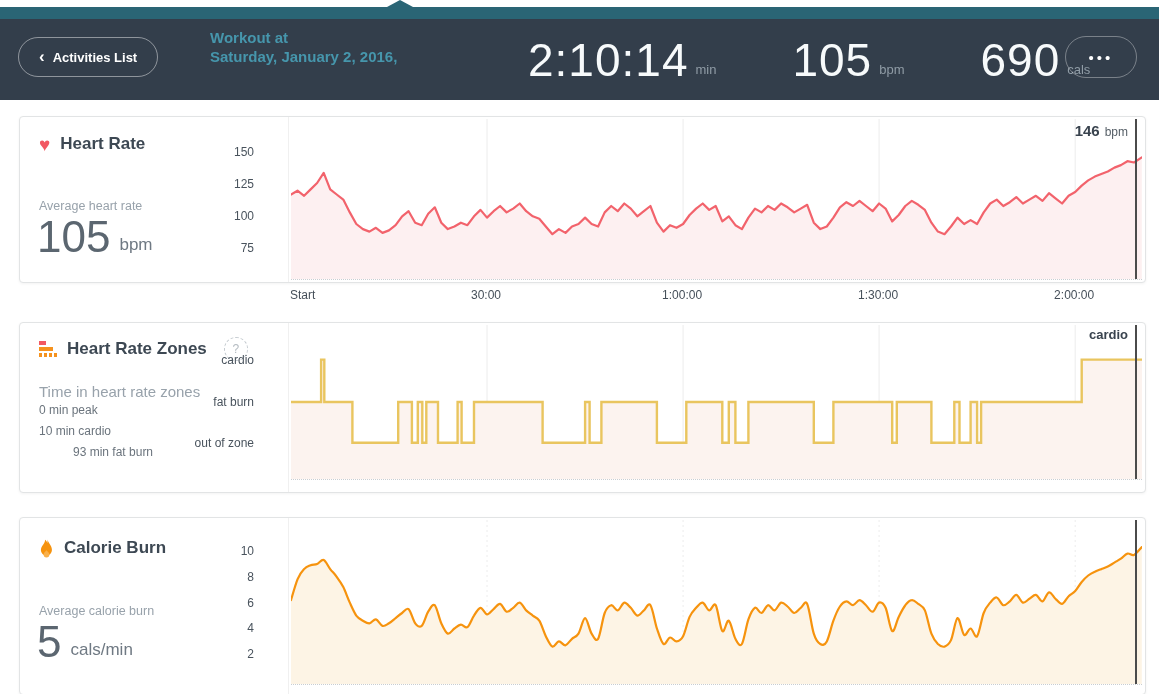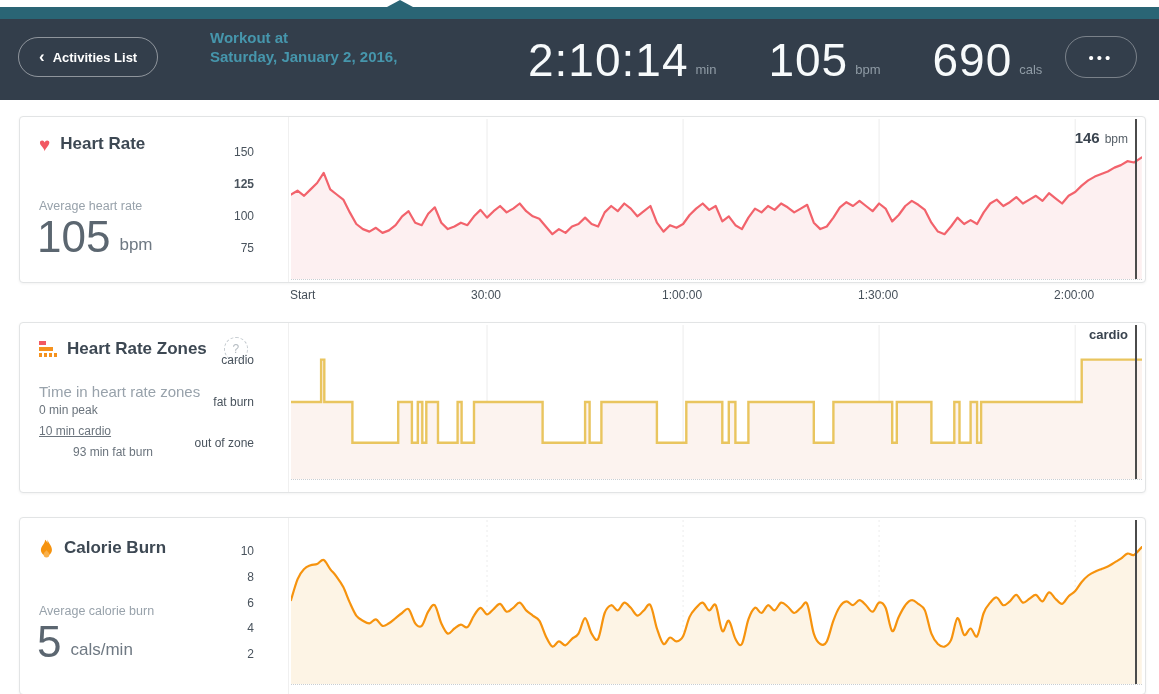--- a/index.html
+++ b/index.html
@@ -14,21 +14,21 @@
 
   
   .hdr{position:absolute;left:0;top:19px;width:100%;height:81px;background:#333e4b;}
   .back-btn{position:absolute;left:18px;top:18px;height:40px;padding:0 20px;border-radius:20px;
             background:transparent;border:1px solid rgba(255,255,255,.45);color:#fff;
             font-size:13px;font-weight:bold;display:flex;align-items:center;gap:8px;
             font-family:"Liberation Sans",sans-serif;cursor:pointer;}
   .back-chev{font-size:17px;line-height:1;margin-top:-2px;font-weight:bold;}
   .workout-title{position:absolute;left:210px;top:9px;width:240px;color:#4696ac;
                  font-size:15px;font-weight:bold;line-height:19px;}
-  .stats{position:absolute;left:528px;top:0;height:81px;display:flex;align-items:center;gap:52px;}
+  .stats{position:absolute;left:528px;top:0;height:81px;display:flex;align-items:center;gap:76px;}
   .stat{display:flex;align-items:flex-end;}
   .stat .v{font-size:46px;font-weight:100;color:#f7fafb;line-height:1;letter-spacing:1px;}
   .stat .u{font-size:13px;color:#909ca6;margin:0 0 6px 7px;}
   .more-btn{position:absolute;right:22px;top:17px;width:72px;height:42px;border-radius:21px;
             background:transparent;border:1px solid rgba(255,255,255,.35);color:#fff;
             font-size:15px;letter-spacing:3px;cursor:pointer;}
 
   
   .panel{position:absolute;left:19px;width:1125px;background:#fff;border:1px solid #e2e4e5;
          border-radius:4px;box-shadow:0 1px 3px rgba(0,0,0,.05);}
@@ -57,21 +57,21 @@
 
   .yticks{position:absolute;left:60px;top:0;bottom:0;width:191px;}
   .ytick{position:absolute;right:17px;transform:translateY(-50%);font-size:12px;color:#49535d;white-space:nowrap;}
 
   .chart-wrap{position:absolute;left:271px;width:851px;border-bottom:1px dotted #c9ced2;}
   #hr-chart{top:2px;height:160px;}
   #z-chart{top:2px;height:154px;}
   #cal-chart{top:2px;height:164px;}
   .chart-wrap svg{position:absolute;left:0;top:0;width:100%;height:100%;display:block;}
   .cursor{position:absolute;right:5px;top:0;bottom:0;width:2px;background:#4b4b4b;}
-  .peak{position:absolute;top:10px;right:14px;display:flex;align-items:baseline;gap:5px;}
+  .peak{position:absolute;top:3px;right:14px;display:flex;align-items:baseline;gap:5px;}
   .peak .pv{font-size:15px;font-weight:bold;color:#39434e;}
   .peak .pu{font-size:12px;color:#555e66;}
   .corner{position:absolute;top:2px;right:14px;font-size:13px;font-weight:bold;color:#39434e;}
 
   .xaxis{position:absolute;left:290px;top:288px;width:851px;height:16px;}
   .xlabel{position:absolute;top:0;font-size:12px;color:#454f59;white-space:nowrap;}
 </style>
 </head>
 <body>
 
@@ -116,21 +116,21 @@
         <span class="heart-ic">♥</span>
         <span>Heart Rate</span>
       </div>
       <div class="avg-label" style="top:82px;">Average heart rate</div>
       <div class="avg-row" style="top:98px;">
         <span class="big">105</span>
         <span class="bigu">bpm</span>
       </div>
       <div class="yticks" id="hr-ticks">
           <div class="ytick" style="top: 35.28px;">150</div>
-          <div class="ytick" style="top: 67.28px; font-weight: bold;">125</div>
+          <div class="ytick" style="top: 67.28px;">125</div>
           <div class="ytick" style="top: 99.28px;">100</div>
           <div class="ytick" style="top: 131.28px;">75</div>
         </div>
     </div>
     <div class="chart-wrap" id="hr-chart">
       <svg id="hr-svg" preserveAspectRatio="none" viewBox="0 0 851 160">
           <line x1="196.0" x2="196.0" y1="0" y2="160" stroke="#ececec" stroke-width="1"></line>
           <line x1="392.1" x2="392.1" y1="0" y2="160" stroke="#ececec" stroke-width="1"></line>
           <line x1="588.1" x2="588.1" y1="0" y2="160" stroke="#ececec" stroke-width="1"></line>
           <line x1="784.2" x2="784.2" y1="0" y2="160" stroke="#ececec" stroke-width="1"></line>
@@ -159,21 +159,21 @@
         <span class="zicon">
             <span class="b1"></span>
             <span class="b2"></span>
             <span class="b3"></span>
           </span>
         <span>Heart Rate Zones</span>
         <span class="q-circle">?</span>
       </div>
       <div class="z-sub">Time in heart rate zones</div>
       <div class="z-line" style="top:80px;">0 min peak</div>
-      <div class="z-line" style="top:101px;text-decoration:underline;">10 min cardio</div>
+      <div class="z-line" style="top:101px;">10 min cardio</div>
       <div class="z-line" style="top:122px;margin-left:34px;">93 min fat burn</div>
       <div class="yticks" id="z-ticks">
           <div class="ytick" style="top: 36.65px;">cardio</div>
           <div class="ytick" style="top: 79px;">fat burn</div>
           <div class="ytick" style="top: 119.81px;">out of zone</div>
         </div>
     </div>
     <div class="chart-wrap" id="z-chart">
       <svg id="z-svg" preserveAspectRatio="none" viewBox="0 0 851 154">
           <line x1="196.0" x2="196.0" y1="0" y2="154" stroke="#ececec" stroke-width="1"></line>

